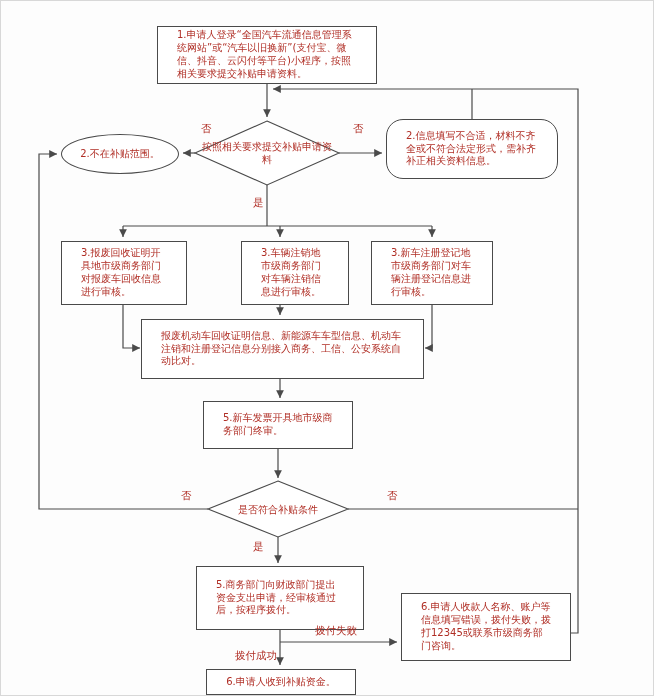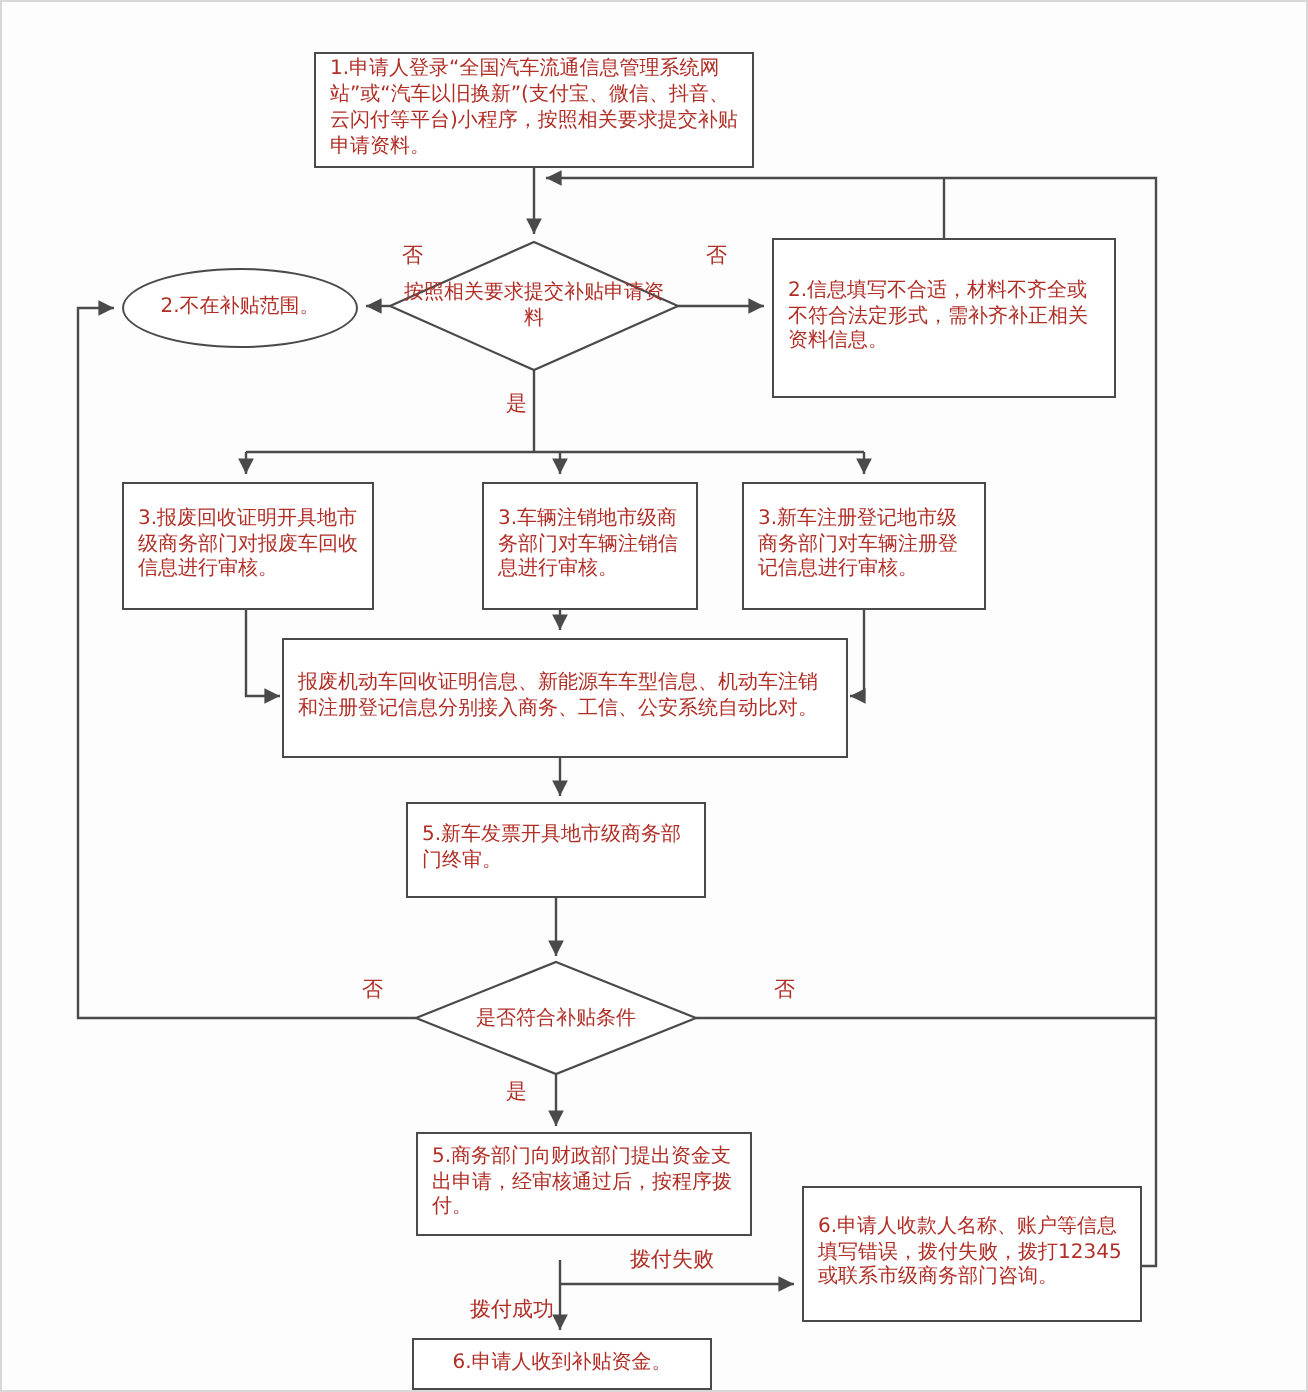--- a/index.html
+++ b/index.html
@@ -17,21 +17,21 @@
   .cline { fill: none; stroke: var(--c-line, #4a4a4a); stroke-width: 1.2; }
   .carrow { fill: var(--c-line, #4a4a4a); }
   .dshape { fill: #ffffff; stroke: var(--c-line, #4a4a4a); stroke-width: 1.1; }
   .node {
     position: absolute;
     border: 1px solid var(--c-border, #4a4a4a);
     background: #ffffff;
     color: var(--c-text, #b02e25);
     font-size: 10px;
     line-height: 1.28;
-    padding: 3px 7px;
+    padding: 3px 19px;
     display: flex; align-items: center;
     text-align: left;
   }
   .node.center { justify-content: center; text-align: left; }
   .node.ellipse { border-radius: 50%; justify-content: center; text-align: center; padding: 2px 8px; }
   .dtext {
     position: absolute;
     color: var(--c-text, #b02e25);
     font-size: 10px;
     line-height: 1.3;
@@ -83,35 +83,35 @@
     <polygon class="dshape" points="266,120 338,152 266,184 194,152"></polygon>
     <polygon class="dshape" points="277,480 347,508 277,536 207,508"></polygon>
   </svg>
 
   <div class="node" style="left:156px; top:25px; width:220px; height:58px;">1.申请人登录“全国汽车流通信息管理系统网站”或“汽车以旧换新”(支付宝、微信、抖音、云闪付等平台)小程序，按照相关要求提交补贴申请资料。</div>
 
   <div class="dtext" style="left:198px; top:129px; width:136px; height:46px;">按照相关要求提交补贴申请资料</div>
 
   <div class="node ellipse" style="left:60px; top:133px; width:118px; height:40px;">2.不在补贴范围。</div>
 
-  <div class="node" style="left:385px; top:118px; width:172px; height:80px;">2.信息填写不合适，材料不齐全或不符合法定形式，需补齐补正相关资料信息。</div>
+  <div class="node" style="left:385px; top:118px; width:172px; height:60px;border-radius:17px;">2.信息填写不合适，材料不齐全或不符合法定形式，需补齐补正相关资料信息。</div>
 
   <div class="node" style="left:60px; top:240px; width:126px; height:64px;">3.报废回收证明开具地市级商务部门对报废车回收信息进行审核。</div>
 
   <div class="node" style="left:240px; top:240px; width:108px; height:64px;">3.车辆注销地市级商务部门对车辆注销信息进行审核。</div>
 
   <div class="node" style="left:370px; top:240px; width:122px; height:64px;">3.新车注册登记地市级商务部门对车辆注册登记信息进行审核。</div>
 
   <div class="node" style="left:140px; top:318px; width:283px; height:60px;">报废机动车回收证明信息、新能源车车型信息、机动车注销和注册登记信息分别接入商务、工信、公安系统自动比对。</div>
 
   <div class="node" style="left:202px; top:400px; width:150px; height:48px;">5.新车发票开具地市级商务部门终审。</div>
 
   <div class="dtext" style="left:217px; top:492px; width:120px; height:32px;">是否符合补贴条件</div>
 
-  <div class="node" style="left:195px; top:565px; width:168px; height:52px;margin-left:12px;">5.商务部门向财政部门提出资金支出申请，经审核通过后，按程序拨付。</div>
+  <div class="node" style="left:195px; top:565px; width:168px; height:64px;">5.商务部门向财政部门提出资金支出申请，经审核通过后，按程序拨付。</div>
 
   <div class="node" style="left:400px; top:592px; width:170px; height:68px;">6.申请人收款人名称、账户等信息填写错误，拨付失败，拨打12345或联系市级商务部门咨询。</div>
 
   <div class="node center" style="left:205px; top:668px; width:150px; height:26px;">6.申请人收到补贴资金。</div>
 
   <div class="lbl" style="left:200px; top:122px;">否</div>
   <div class="lbl" style="left:352px; top:122px;">否</div>
   <div class="lbl" style="left:252px; top:196px;">是</div>
   <div class="lbl" style="left:180px; top:489px;">否</div>
   <div class="lbl" style="left:386px; top:489px;">否</div>

